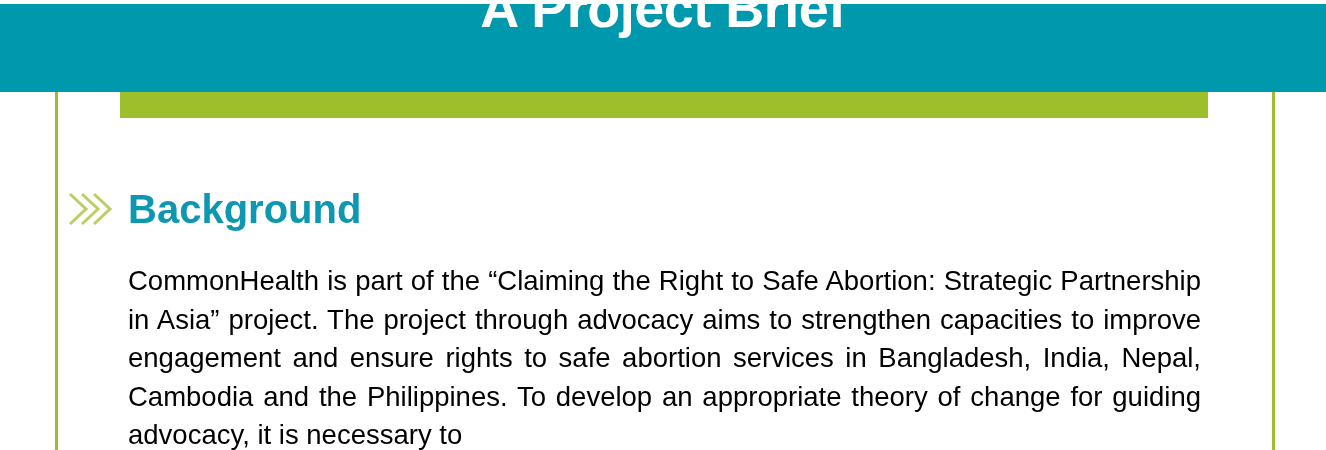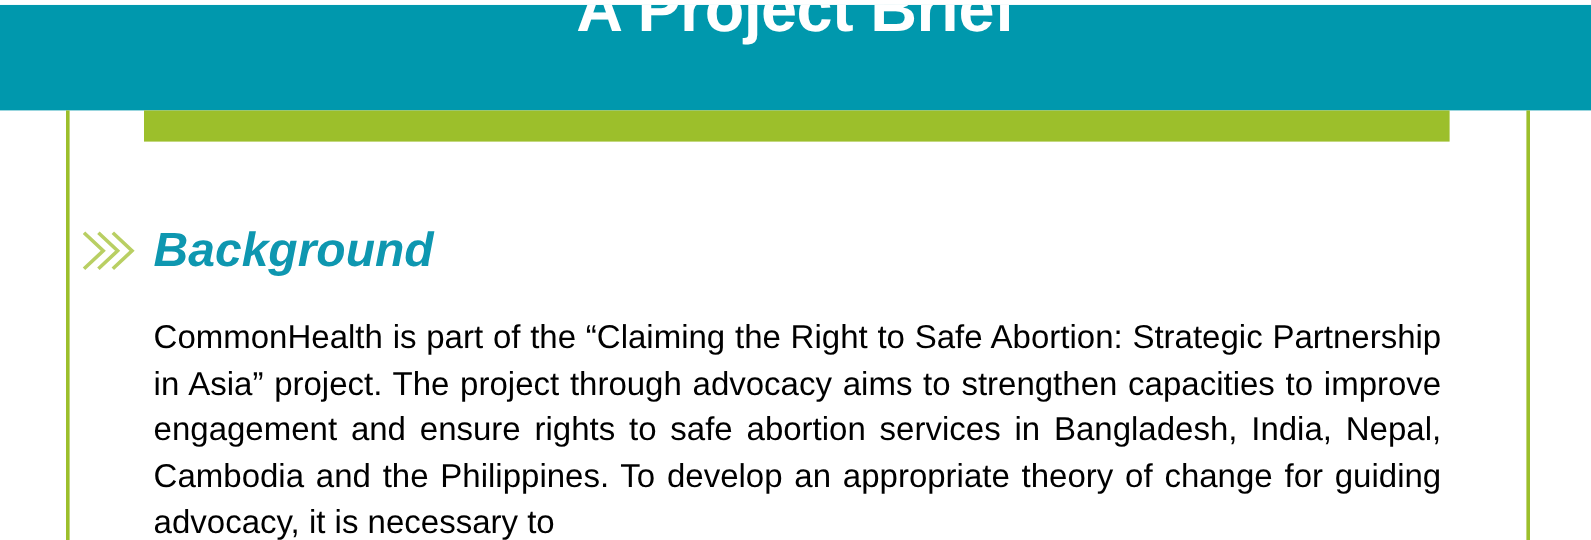--- a/index.html
+++ b/index.html
@@ -77,21 +77,20 @@
     background: #9cbf2b;
   }
 
   
   .section-head {
     position: absolute;
     left: 66px;
     top: 182px;
     display: flex;
     align-items: flex-start;
-    font-style: italic;
   }
   .chevrons {
     width: 52px;
     height: 46px;
     display: block;
     margin-right: 10px;
     flex: 0 0 auto;
   }
   .section-title {
     color: #0e97b0;

